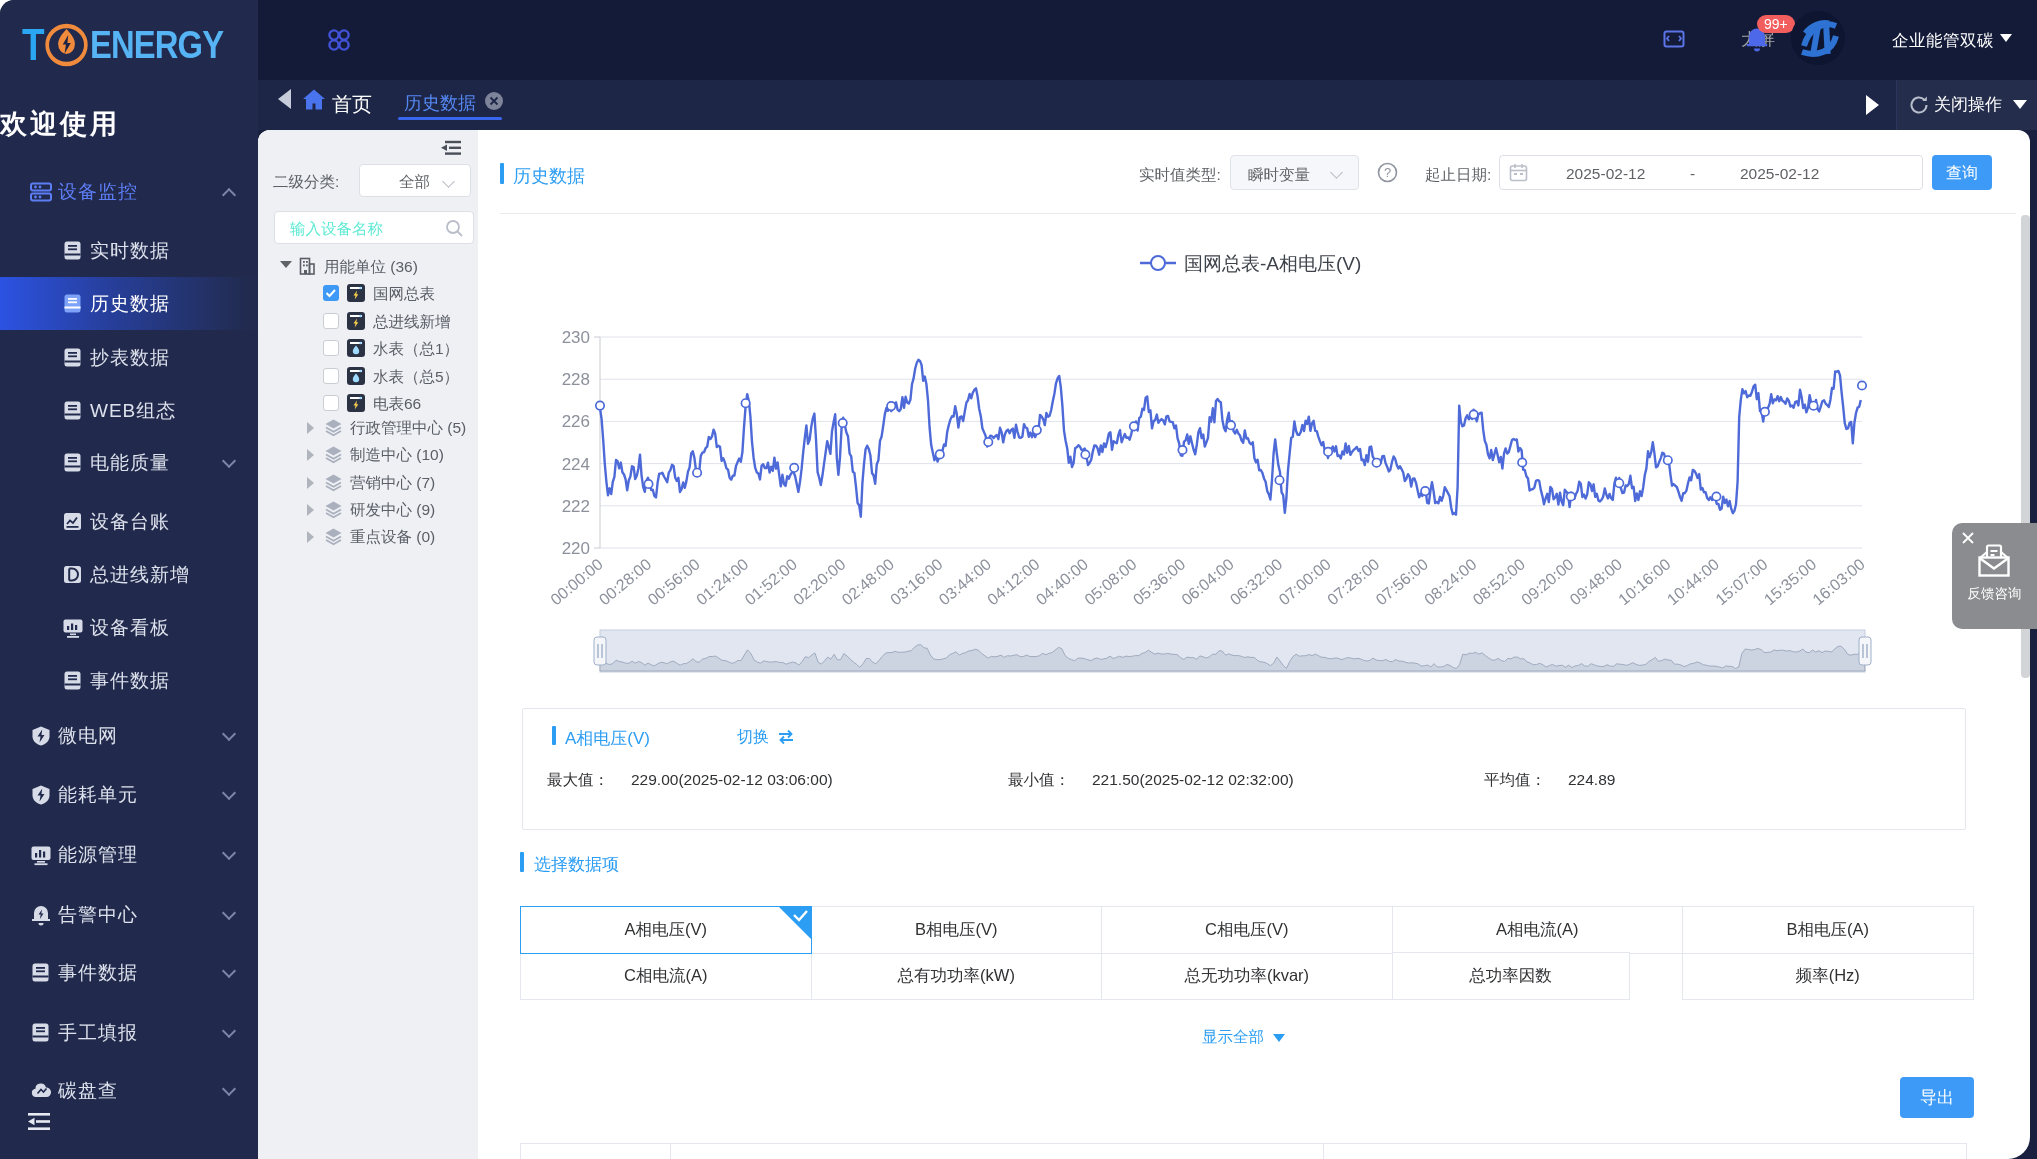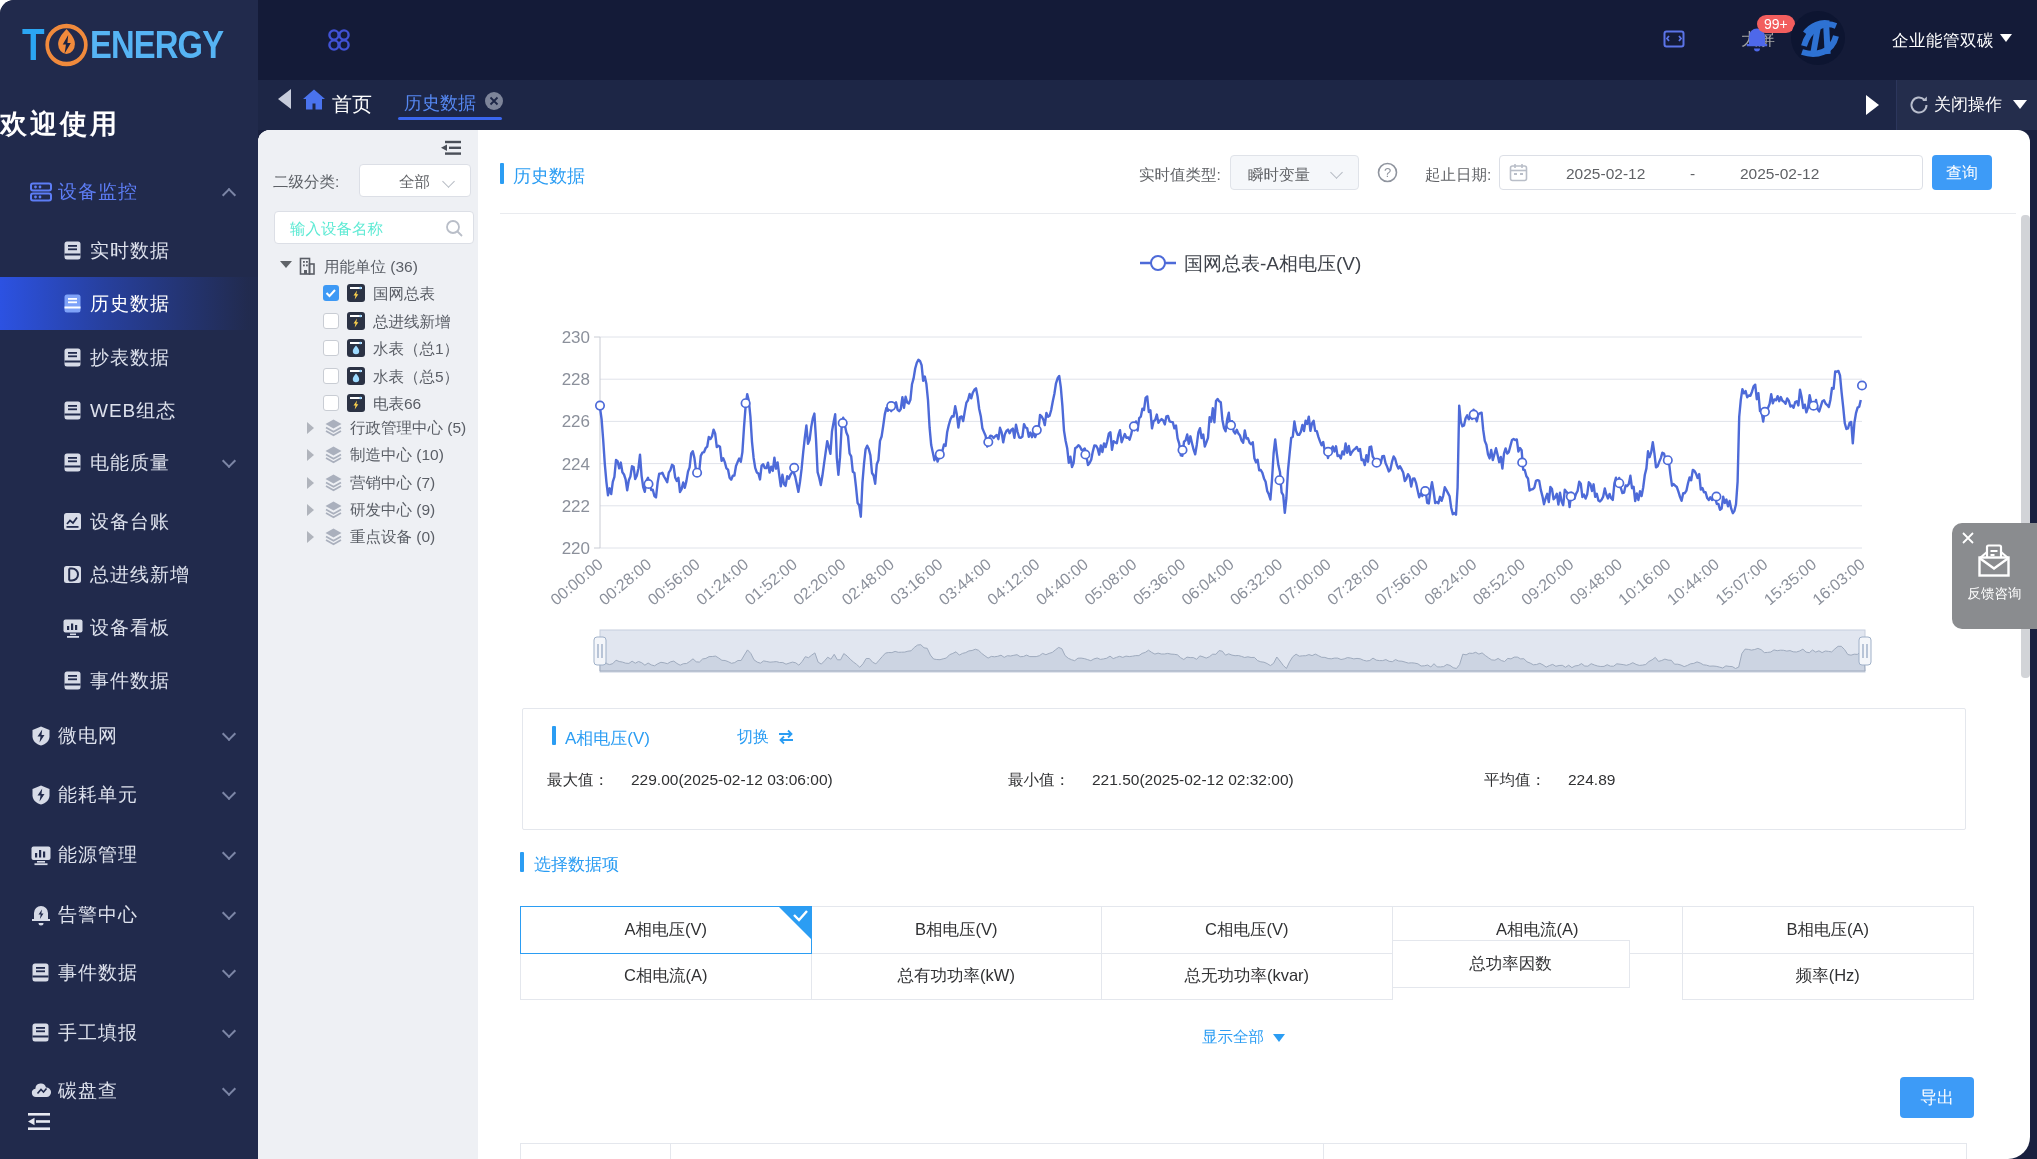--- a/index.html
+++ b/index.html
@@ -281,21 +281,21 @@
 <div class="cell on" style="left:0.0px;top:0.0px;width:291.5px;height:47.5px">A相电压(V)<div class="corner"></div><svg width="20" height="16" style="position:absolute;right:1px;top:1px">
           <path d="M4 7 l5 5 8-9" stroke="#fff" stroke-width="2.4" fill="none"></path>
         </svg></div>
 <div class="cell " style="left:290.5px;top:0.0px;width:291.5px;height:47.5px">B相电压(V)</div>
 <div class="cell " style="left:581.0px;top:0.0px;width:291.5px;height:47.5px">C相电压(V)</div>
 <div class="cell " style="left:871.5px;top:0.0px;width:291.5px;height:47.5px">A相电流(A)</div>
 <div class="cell " style="left:1162.0px;top:0.0px;width:291.5px;height:47.5px">B相电压(A)</div>
 <div class="cell " style="left:0.0px;top:46.5px;width:291.5px;height:47.5px">C相电流(A)</div>
 <div class="cell " style="left:290.5px;top:46.5px;width:291.5px;height:47.5px">总有功功率(kW)</div>
 <div class="cell " style="left:581.0px;top:46.5px;width:291.5px;height:47.5px">总无功功率(kvar)</div>
-<div class="cell " style="left:871.5px;top:34px;width:238px;height:47.5px">总功率因数</div>
+<div class="cell " style="left:871.5px;top:46px;width:238px;height:47.5px">总功率因数</div>
 <div class="cell " style="left:1162.0px;top:46.5px;width:291.5px;height:47.5px">频率(Hz)</div>
 </div>
 <div class="abs t-blue" style="left:1202px;top:1027px;font-size:15.5px">显示全部&nbsp;&nbsp;<span class="caret"></span></div>
 <div class="btn-blue" style="left:1900px;top:1077px;width:74px;height:41px;font-size:17px;line-height:41px">导出</div>
 <div class="abs" style="left:520px;top:1143px;width:1447px;height:16px;border:1px solid #e4e7ed;border-bottom:none"></div>
 <div class="abs" style="left:670px;top:1143px;width:1px;height:16px;background:#e4e7ed"></div>
 <div class="abs" style="left:1323px;top:1143px;width:1px;height:16px;background:#e4e7ed"></div>
   <svg width="1480" height="460" viewBox="0 0 1480 460" style="position:absolute;left:500px;top:230px;font-family:'Liberation Sans',sans-serif">
 <line x1="640" y1="33" x2="676" y2="33" stroke="#4d6ad8" stroke-width="2.5"></line>
 <circle cx="658" cy="33" r="7" fill="#fff" stroke="#4d6ad8" stroke-width="2"></circle>

